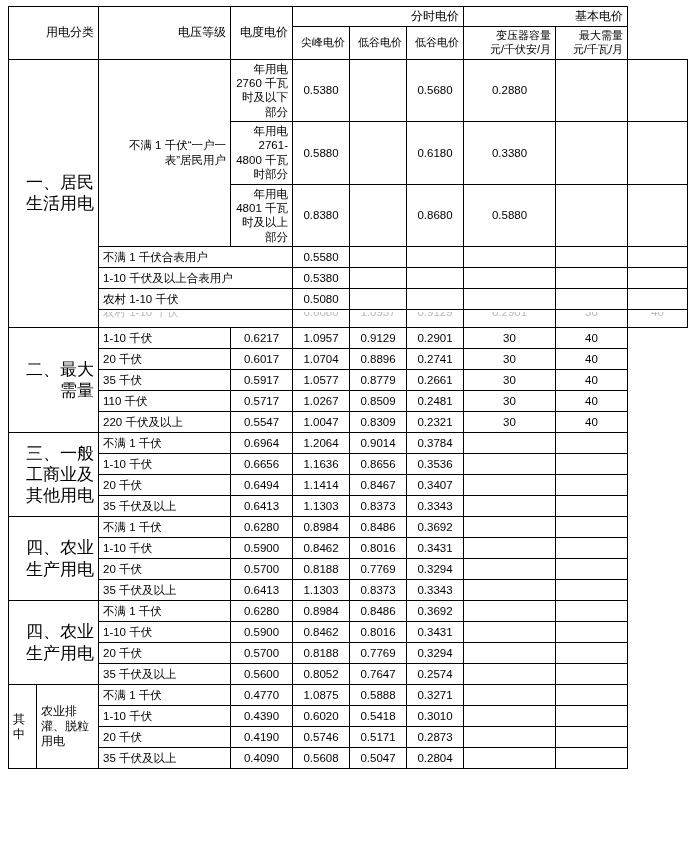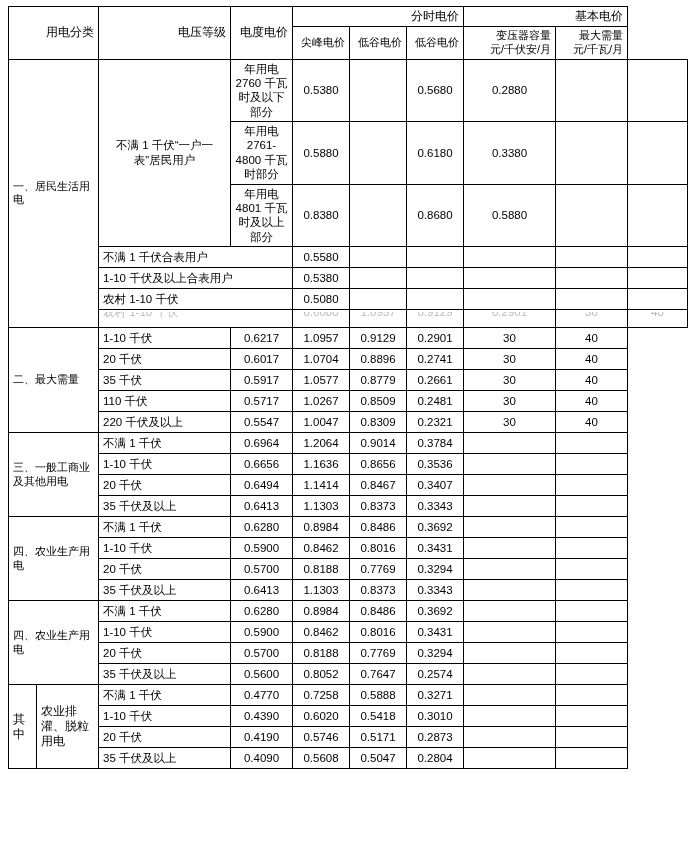--- a/index.html
+++ b/index.html
@@ -31,41 +31,41 @@
     padding: 2px 4px;
     vertical-align: middle;
     font-weight: normal;
     line-height: 1.25;
   }
   .hdr-center {
     text-align: right;
     font-size: 12px;
   }
   .cat-cell {
-    text-align: left;
-    font-size: 11px;
+    text-align: right;
+    font-size: 17px;
     line-height: 1.5;
     padding-left: 5px;
     padding-right: 2px;
   }
   .cat-narrow {
     width: 28px;
     text-align: left;
     font-size: 12px;
     line-height: 1.35;
     padding-left: 5px;
     padding-right: 2px;
   }
   .sub-cell {
     text-align: left;
     font-size: 11.5px;
     padding-left: 6px;
   }
   .sub-cell-wrap {
-    text-align: center;
+    text-align: right;
     font-size: 11.5px;
     padding-left: 6px;
     line-height: 1.4;
   }
   .num {
     text-align: center;
     font-size: 11.5px;
     font-family: "Liberation Sans", "DejaVu Sans", sans-serif;
   }
   col.c-cat   { width: 28px; }
@@ -388,21 +388,21 @@
         <td class="num">0.2574</td>
         <td class="num"></td>
         <td class="num"></td>
       </tr>
 
       <tr class="row-h">
         <td class="cat-narrow" rowspan="4">其中</td>
         <td class="cat-narrow" rowspan="4" style="width:62px">农业排灌、脱粒用电</td>
         <td class="sub-cell">不满 1 千伏</td>
         <td class="num">0.4770</td>
-        <td class="num">0.7258</td>
+        <td class="num">1.0875</td>
         <td class="num">0.5888</td>
         <td class="num">0.3271</td>
         <td class="num"></td>
         <td class="num"></td>
       </tr>
       <tr class="row-h">
         <td class="sub-cell">1-10 千伏</td>
         <td class="num">0.4390</td>
         <td class="num">0.6020</td>
         <td class="num">0.5418</td>

